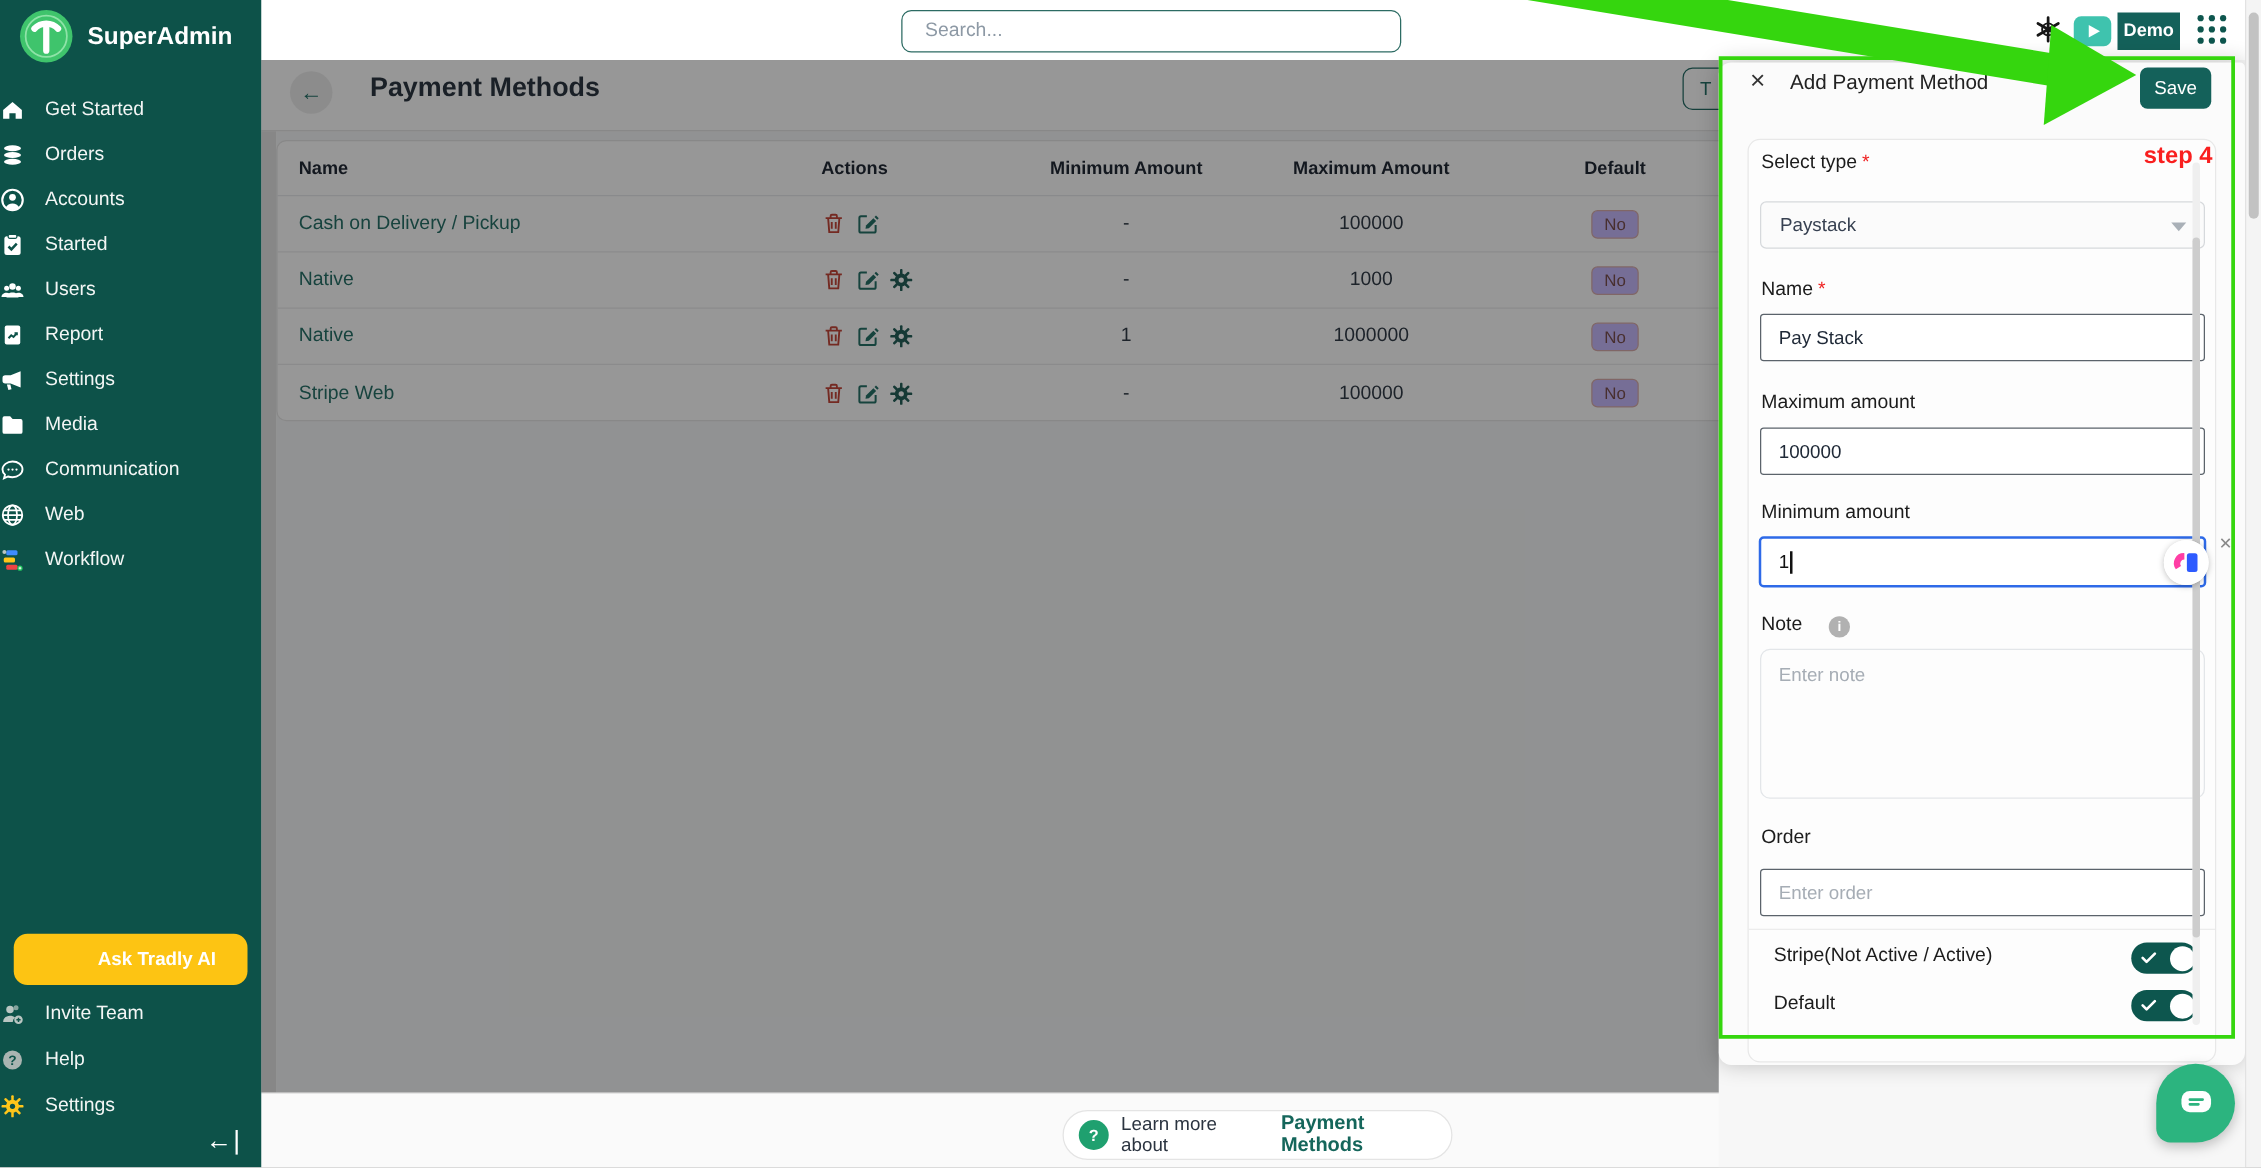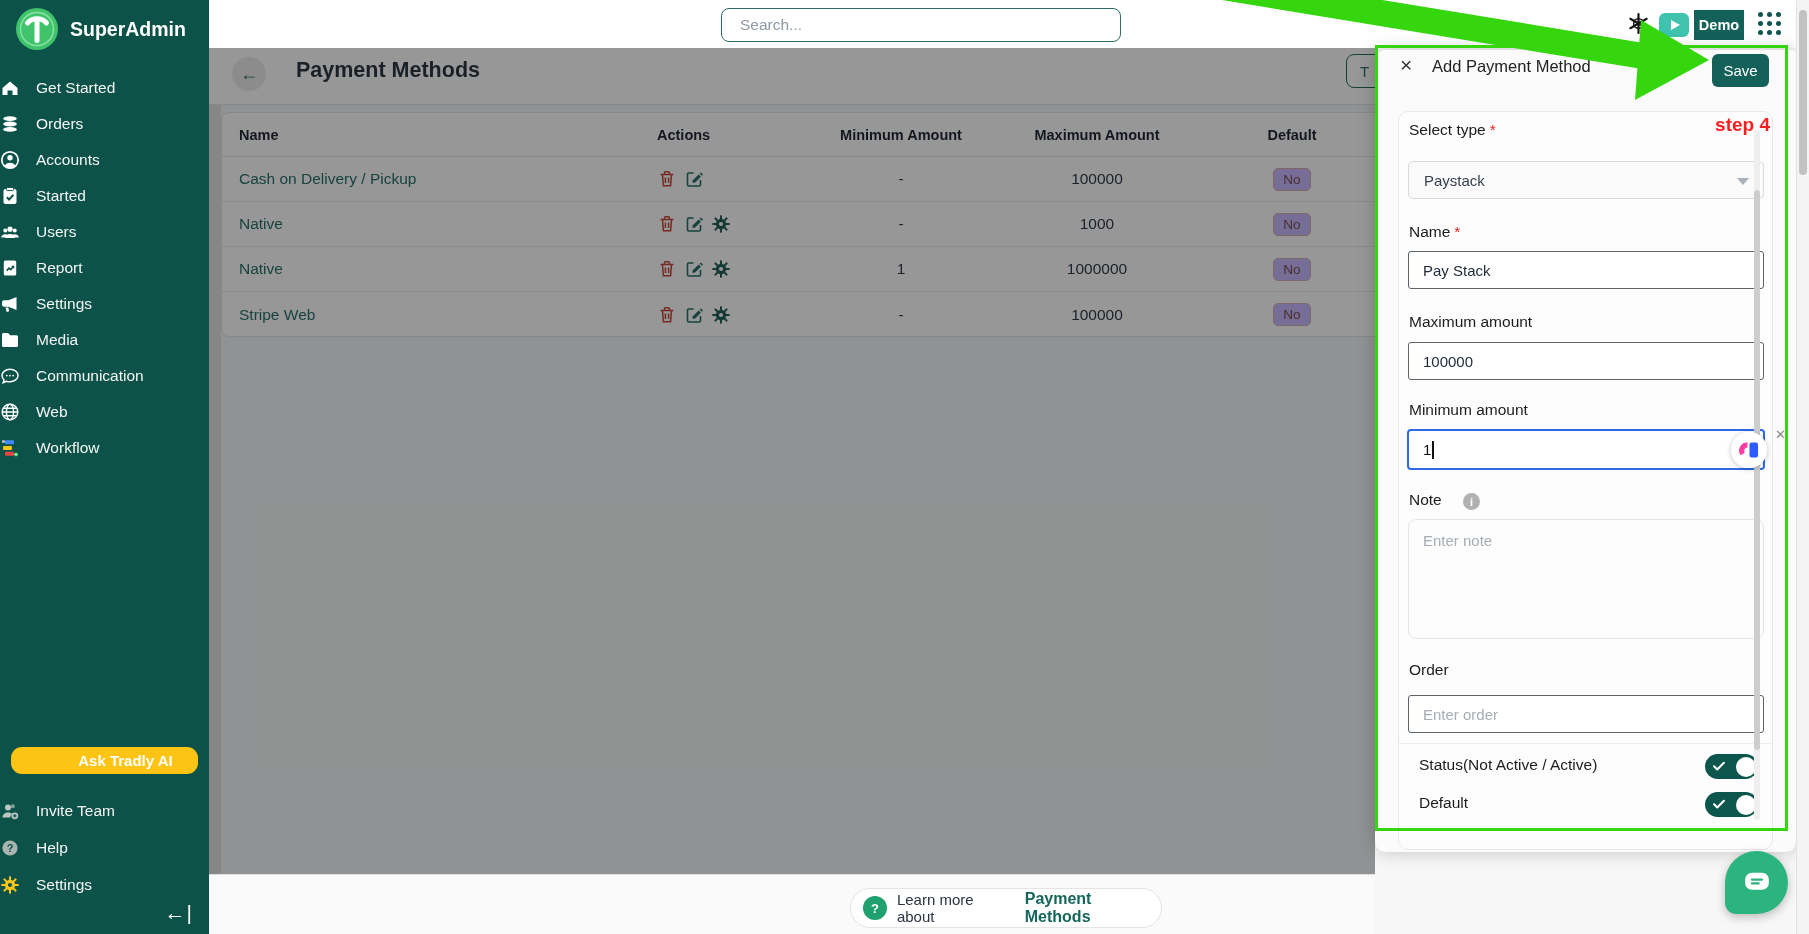--- a/index.html
+++ b/index.html
@@ -8,21 +8,21 @@
 
   
   .sidebar { position:absolute; left:0; top:0; width:209px; height:934px; background:#0d5249; z-index:2; }
   .logo-row { position:absolute; left:15px; top:7px; display:flex; align-items:center; gap:11px; }
   .logo-row .logo { width:44px; height:44px; }
   .brand-name { color:#fff; font-size:19.5px; font-weight:700; }
   .nav { position:absolute; left:0; top:70px; width:209px; }
   .nav-item { height:36px; display:flex; align-items:center; gap:16px; cursor:pointer; }
   .nav-item .ico { width:20px; height:20px; flex:0 0 20px; }
   .nav-item .lbl { color:#f3f6f5; font-size:15.5px; font-weight:500; }
-  .ai-btn { position:absolute; left:11px; top:747px; width:187px; height:27px; background:#fdc413; border-radius:11px;
+  .ai-btn { position:absolute; left:11px; top:747px; width:187px; height:41px; background:#fdc413; border-radius:11px;
             display:flex; align-items:center; justify-content:center; gap:22px; color:#fff; font-size:15px; font-weight:700; cursor:pointer; }
   .ai-btn .ico { width:20px; height:20px; }
   .side-footer { position:absolute; left:0; top:792px; width:200px; }
   .side-footer .nav-item { height:37px; }
   .collapse { position:absolute; right:16px; top:901px; color:#fff; font-size:21px; letter-spacing:1px; cursor:pointer; }
 
   
   .topbar { position:absolute; left:209px; top:0; width:1587px; height:48px; background:#fff; z-index:1; }
   .search { position:absolute; left:512px; top:8px; width:400px; height:34px; border:1.6px solid #2c6b63; border-radius:8px;
             padding:0 18px; font-size:15.5px; color:#374151; background:#fff; outline:none; font-family:inherit; }
@@ -522,21 +522,21 @@
 
       <div class="flabel" style="top:379px">Note</div>
       <span class="info-ico">i</span>
       <textarea class="tarea" placeholder="Enter note" style=""></textarea>
 
       <div class="flabel" style="top:549px">Order</div>
       <input class="tinput" style="top: 583px;" placeholder="Enter order">
 
       <div class="divider"></div>
 
-      <div class="toggle-label" style="top:644px">Status(Not Active / Active)</div>
+      <div class="toggle-label" style="top:644px">Stripe(Not Active / Active)</div>
       <div class="toggle" style="top:642px">
         <span class="chk"><svg viewBox="0 0 20 20">
               <path d="M3 10.5l4.5 4.5L17 5.5" fill="none" stroke="#fff" stroke-width="3" stroke-linecap="round" stroke-linejoin="round"></path>
             </svg></span>
         <span class="knob"></span>
       </div>
 
       <div class="toggle-label" style="top:682px">Default</div>
       <div class="toggle" style="top:680px">
         <span class="chk"><svg viewBox="0 0 20 20">

